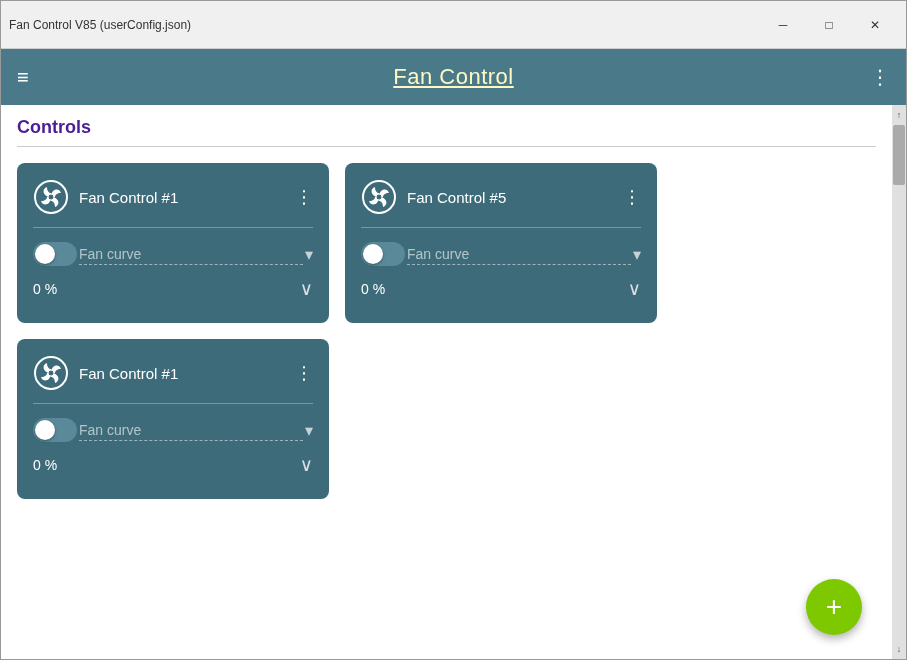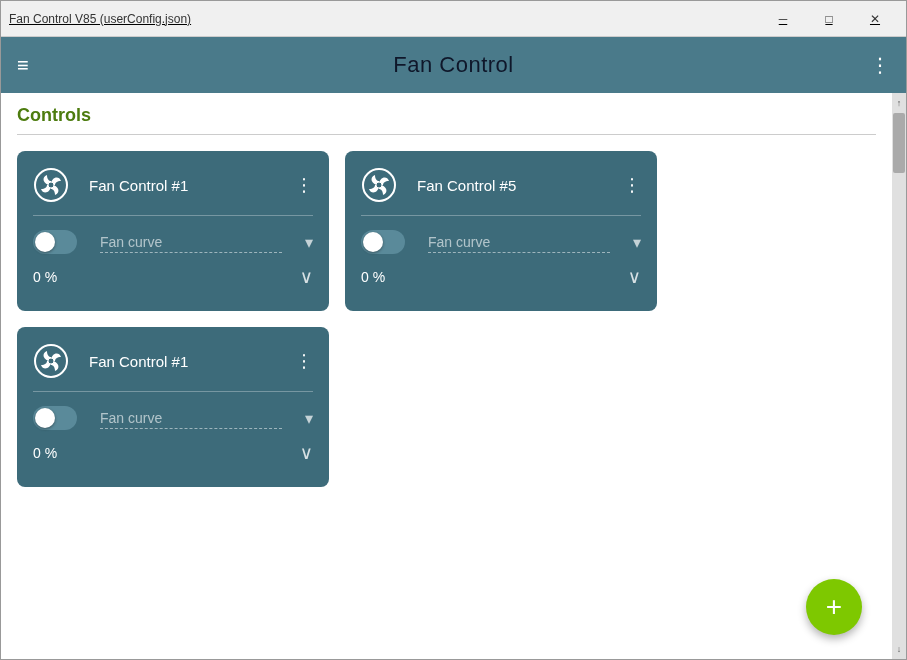--- a/index.html
+++ b/index.html
@@ -16,27 +16,26 @@
       width: 907px;
       height: 660px;
       border: 1px solid #999;
       display: flex;
       flex-direction: column;
       background: #fff;
     }
 
     .title-bar {
       background: #f0f0f0;
-      height: 36px;
+      height: 48px;
       display: flex;
       align-items: center;
       padding: 0 8px;
       border-bottom: 1px solid #ccc;
       flex-shrink: 0;
-      text-decoration: underline;
     }
 
     .title-bar-text {
       font-size: 12px;
       color: #333;
       flex: 1;
     }
 
     .title-bar-controls {
       display: flex;
@@ -68,27 +67,28 @@
 
     .hamburger-icon {
       color: white;
       font-size: 20px;
       cursor: pointer;
       margin-right: auto;
       line-height: 1;
     }
 
     .app-title {
-      color: #0f172a;
+      color: #fef9c3;
       font-size: 22px;
       font-weight: 400;
       letter-spacing: 0.5px;
       position: absolute;
       left: 50%;
       transform: translateX(-50%);
+      text-decoration: underline;
     }
 
     .more-vert-icon {
       color: white;
       font-size: 20px;
       cursor: pointer;
       margin-left: auto;
     }
 
     
@@ -136,21 +136,21 @@
       height: 60px;
       background: #aaa;
       border-radius: 2px;
       margin-top: 2px;
     }
 
     
     .section-title {
       font-size: 18px;
       font-weight: 600;
-      color: #4d7c0f;
+      color: #4c1d95;
       margin-bottom: 8px;
     }
 
     .section-divider {
       height: 1px;
       background: #ccc;
       margin-bottom: 16px;
     }
 
     .cards-grid {
@@ -165,21 +165,21 @@
       background: #3d6b7a;
       border-radius: 8px;
       padding: 16px;
       color: white;
       min-height: 160px;
     }
 
     .card-header {
       display: flex;
       align-items: center;
-      gap: 20px;
+      gap: 10px;
       margin-bottom: 12px;
     }
 
     .fan-icon {
       width: 36px;
       height: 36px;
       flex-shrink: 0;
     }
 
     .card-title {
@@ -198,21 +198,21 @@
 
     .card-divider {
       height: 1px;
       background: rgba(255,255,255,0.3);
       margin-bottom: 14px;
     }
 
     .card-row {
       display: flex;
       align-items: center;
-      gap: 23px;
+      gap: 2px;
       margin-bottom: 12px;
     }
 
     
     .toggle-switch {
       width: 44px;
       height: 24px;
       background: #5a8a9a;
       border-radius: 12px;
       position: relative;

